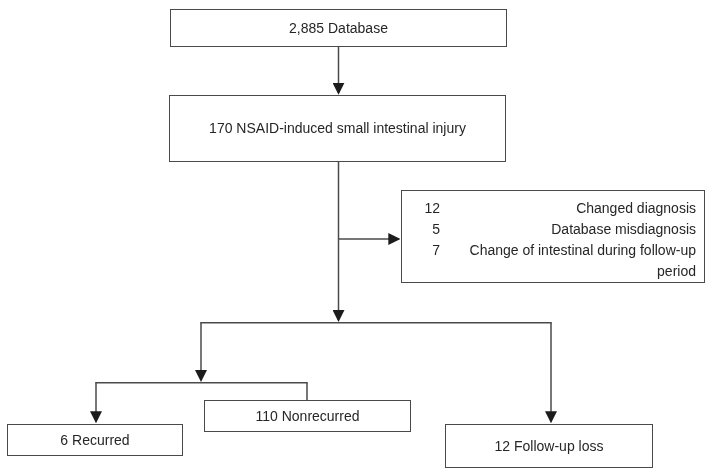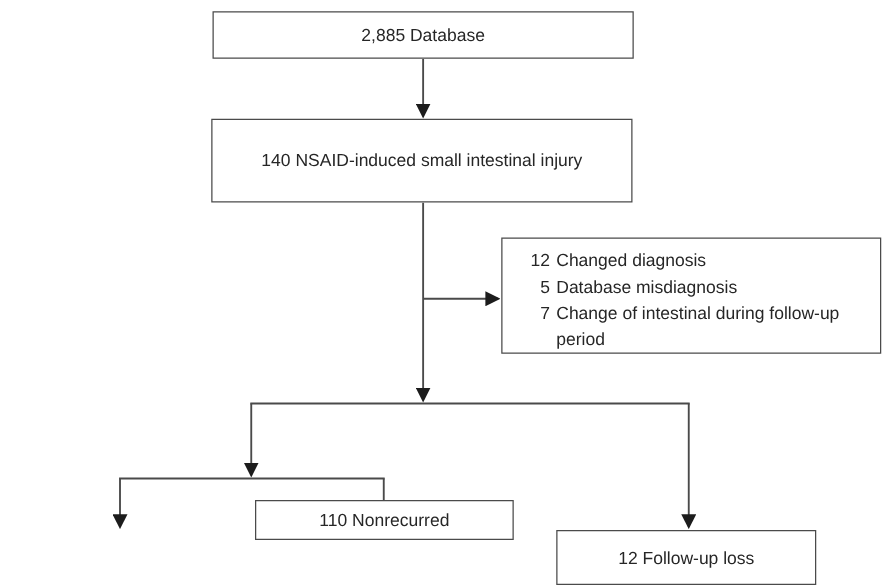--- a/index.html
+++ b/index.html
@@ -56,20 +56,21 @@
   }
   .excl-num {
     flex: 0 0 16px;
     width: 16px;
     text-align: right;
     white-space: nowrap;
   }
   .excl-txt {
     flex: 1 1 auto;
     min-width: 0;
+    text-align: right;
   }
 </style>
 </head>
 <body>
 
 <div class="stage">
 
   <svg class="connectors" viewBox="0 0 715 468" xmlns="http://www.w3.org/2000/svg">
     <defs>
       <marker id="arrow" viewBox="0 0 10 10" refX="8.5" refY="5" markerWidth="12" markerHeight="12" markerUnits="userSpaceOnUse" orient="auto">
@@ -94,38 +95,41 @@
     <line x1="96" y1="382.75" x2="96" y2="421.5" stroke="#4a4a4a" stroke-width="1.5" marker-end="url(#arrow)"></line>
 
     <line x1="307" y1="382.75" x2="307" y2="421.5" stroke="#4a4a4a" stroke-width="1.5" marker-end="url(#arrow)"></line>
   </svg>
 
   <div class="node node-database">
     <span>2,885 Database</span>
   </div>
 
   <div class="node node-injury">
-    <span>140 NSAID-induced small intestinal injury</span>
+    <span>170 NSAID-induced small intestinal injury</span>
   </div>
 
   <div class="node node-excluded">
     <div class="excl-line">
       <span class="excl-num">12</span>
       <span class="excl-txt">Changed diagnosis</span>
     </div>
     <div class="excl-line">
       <span class="excl-num">5</span>
       <span class="excl-txt">Database misdiagnosis</span>
     </div>
     <div class="excl-line">
       <span class="excl-num">7</span>
       <span class="excl-txt">Change of intestinal during follow-up period</span>
     </div>
   </div>
 
+  <div class="node node-recurred">
+    <span>6 Recurred</span>
+  </div>
 
   <div class="node node-nonrecurred">
     <span>110 Nonrecurred</span>
   </div>
 
   <div class="node node-followup">
     <span>12 Follow-up loss</span>
   </div>
 
 </div>

